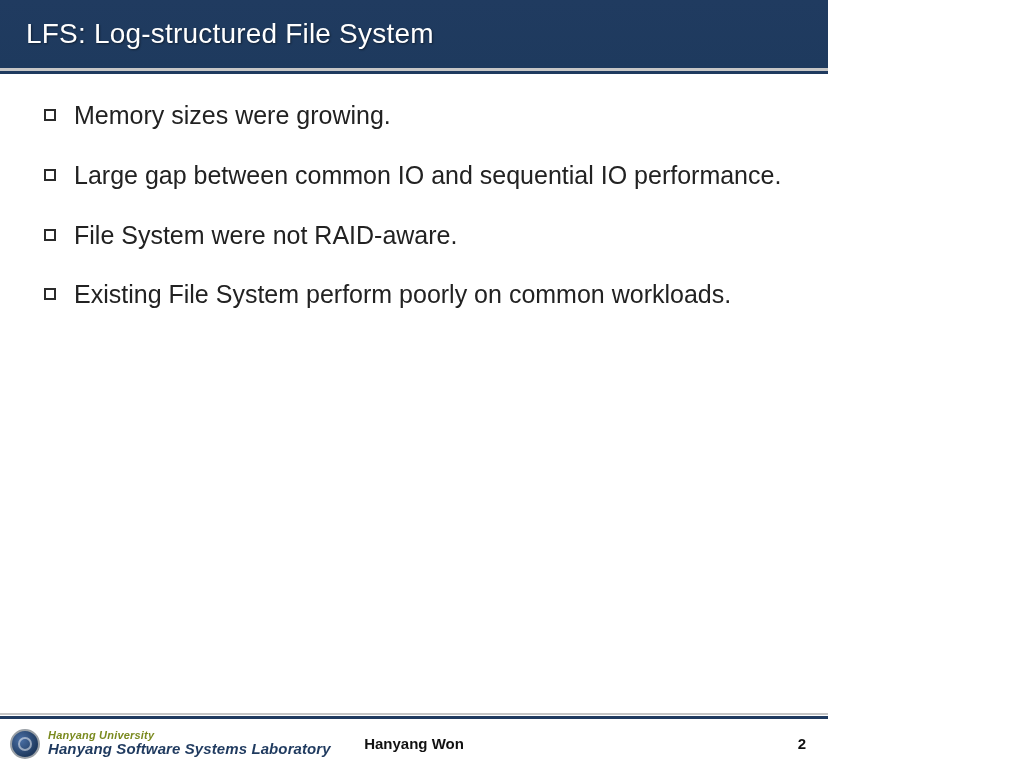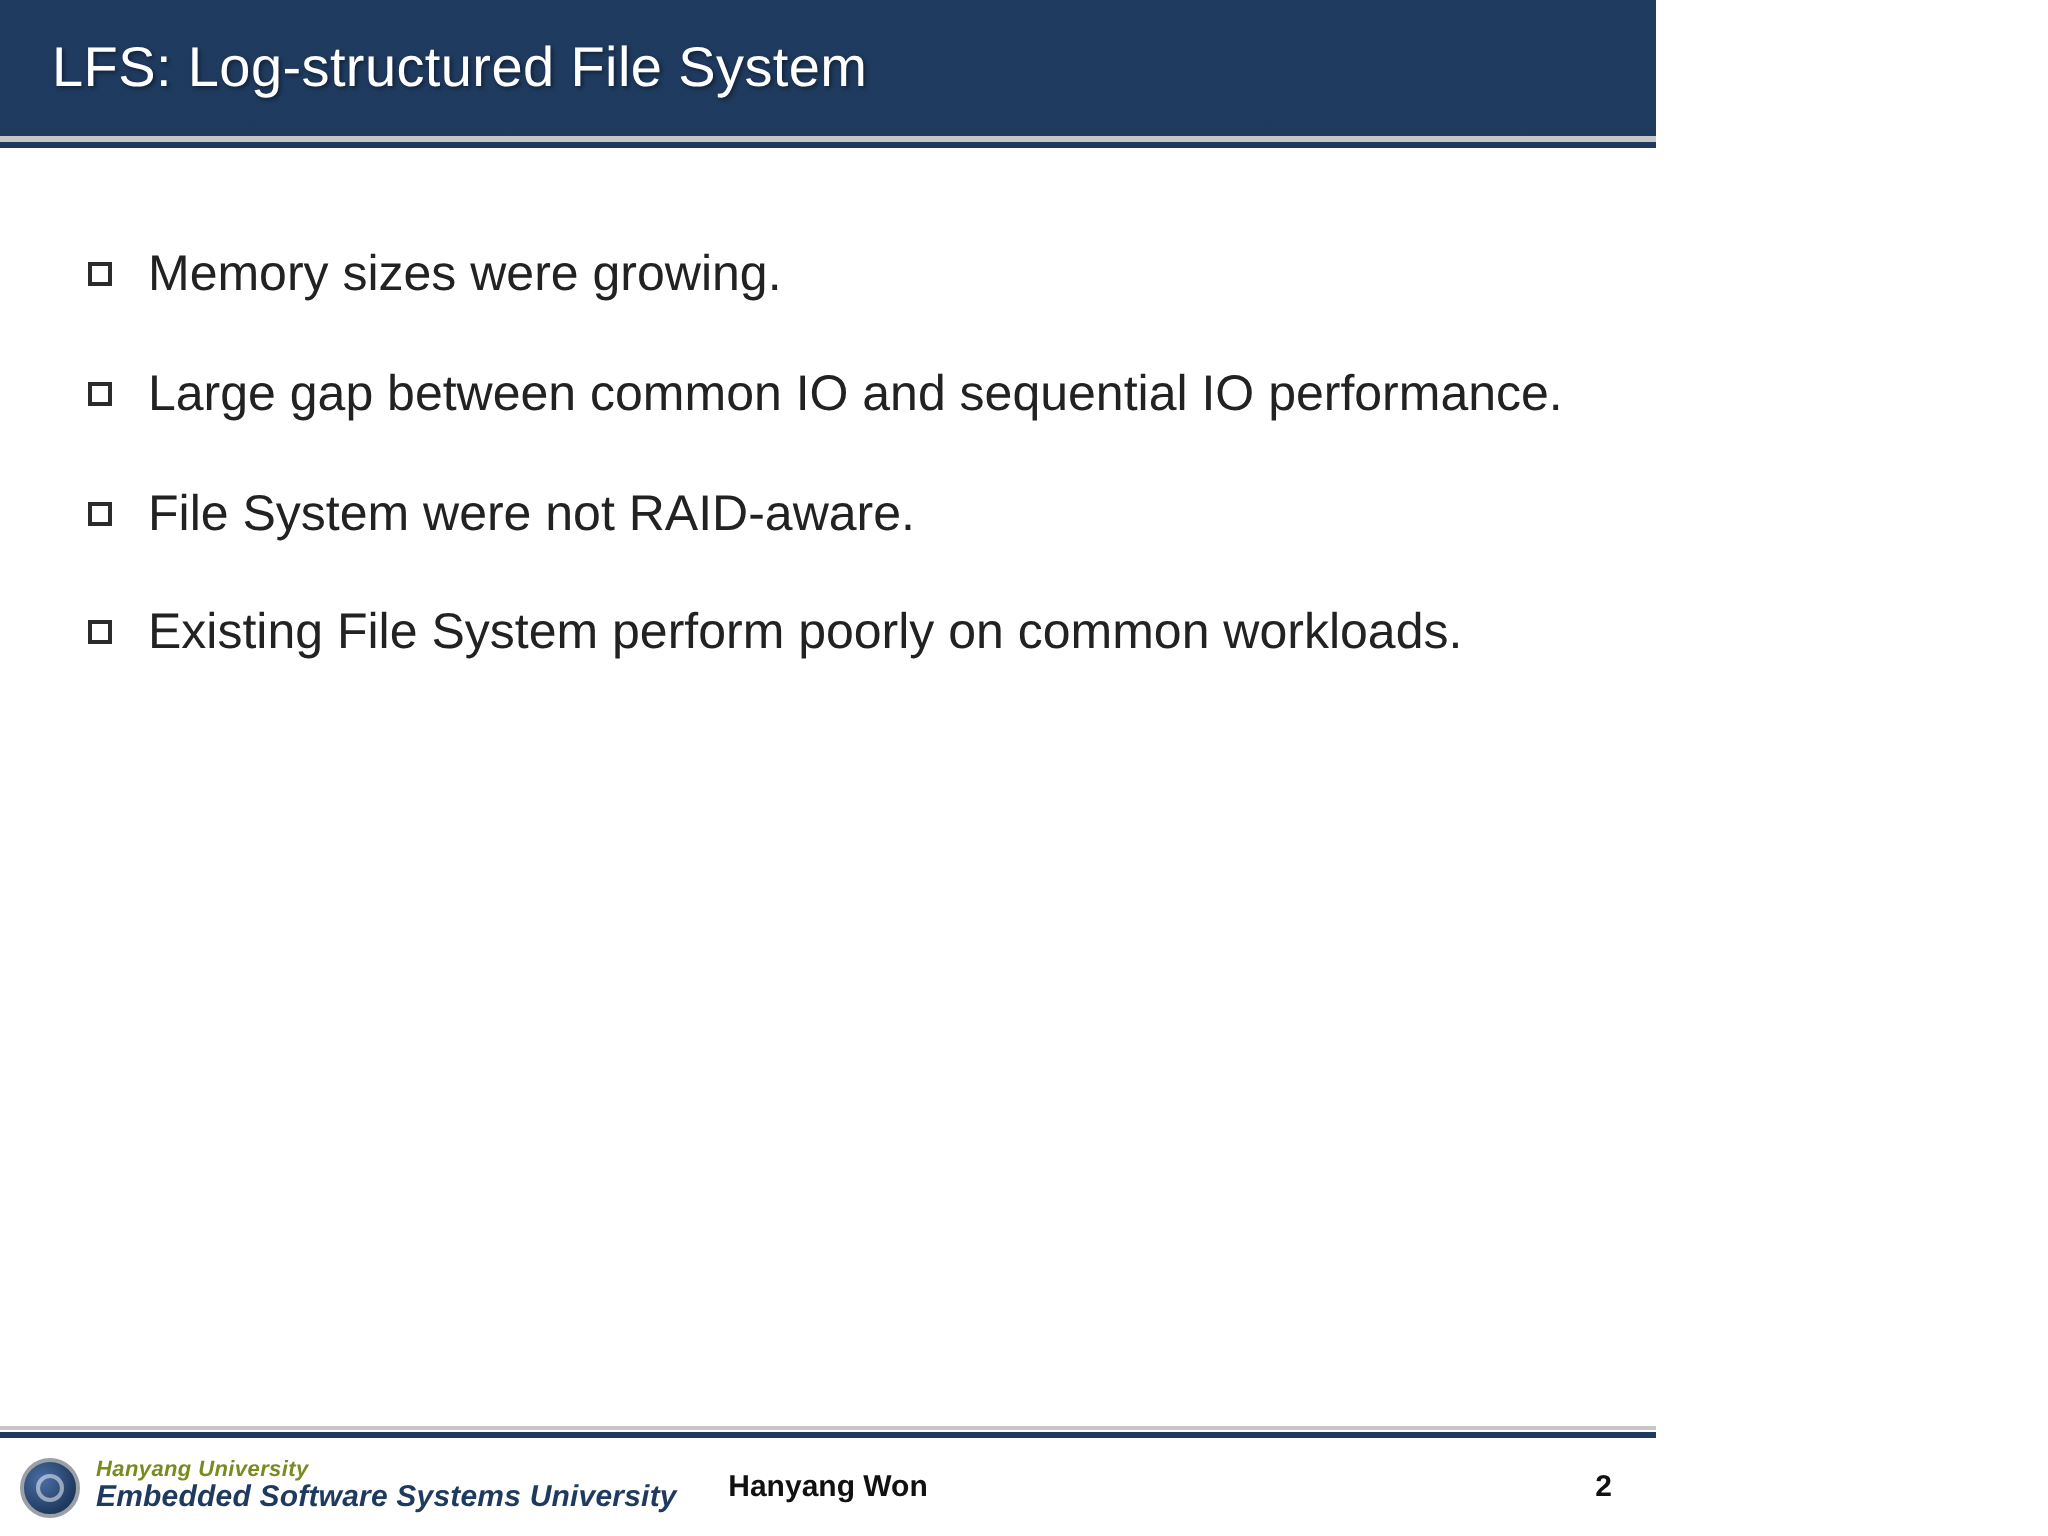--- a/index.html
+++ b/index.html
@@ -21,21 +21,21 @@
   }
   .titlebar::after{
     content:"";
     position:absolute;
     left:0; right:0; bottom:-6px;
     height:3px;
     background:#1f3a5f;
   }
   .body {
     flex: 1;
-    padding: 50px 30px 10px 44px;
+    padding: 28px 30px 10px 44px;
   }
   .bullets { list-style: none; }
   .bullets li {
     display: flex;
     align-items: flex-start;
     margin-bottom: 26px;
   }
   .bullet-icon {
     width: 12px; height: 12px;
     border: 2px solid #2b2b2b;
@@ -111,19 +111,19 @@
       </li>
     </ul>
   </div>
 
   <div class="footer">
     <div class="divider-top"></div>
     <div class="logo">
       <div class="logo-mark"></div>
       <div class="logo-text">
         <span class="logo-uni">Hanyang University</span>
-        <span class="logo-lab">Embedded Software Systems University</span>
+        <span class="logo-lab">Hanyang Software Systems Laboratory</span>
       </div>
     </div>
     <div class="footer-center">Hanyang Won</div>
     <div class="footer-page">2</div>
   </div>
 </div>
 
 </body></html>

